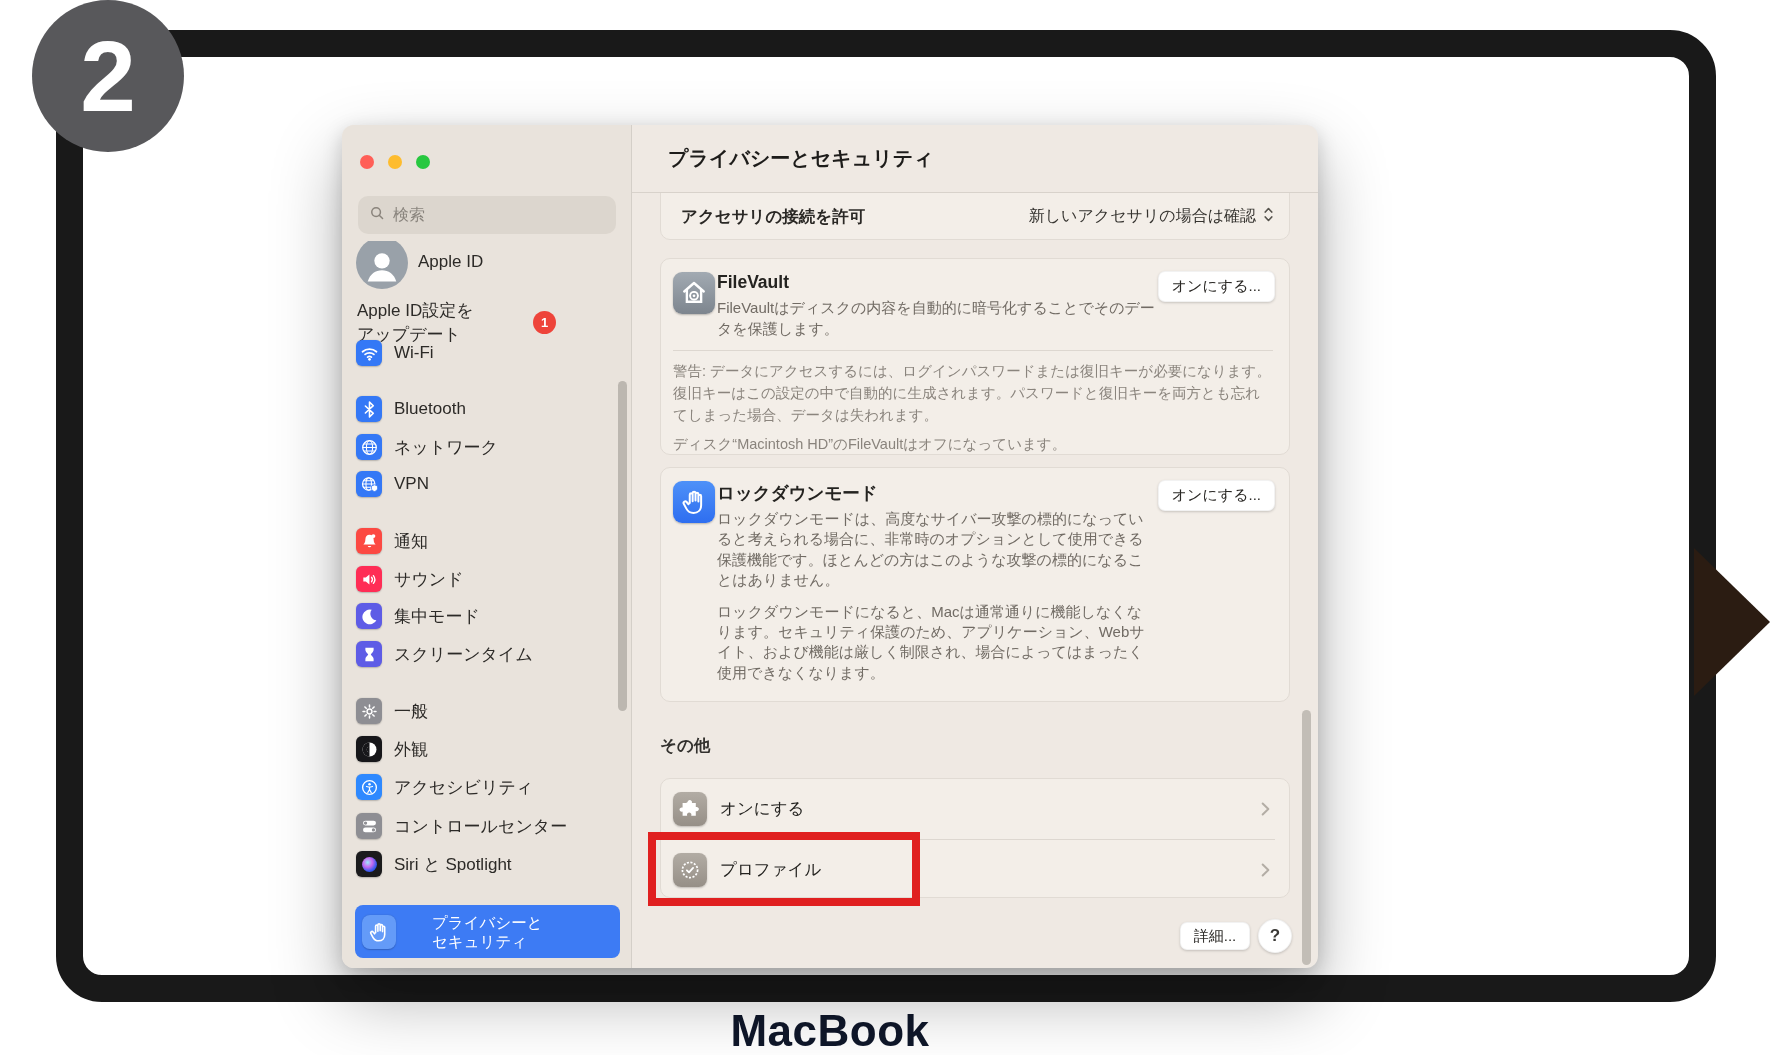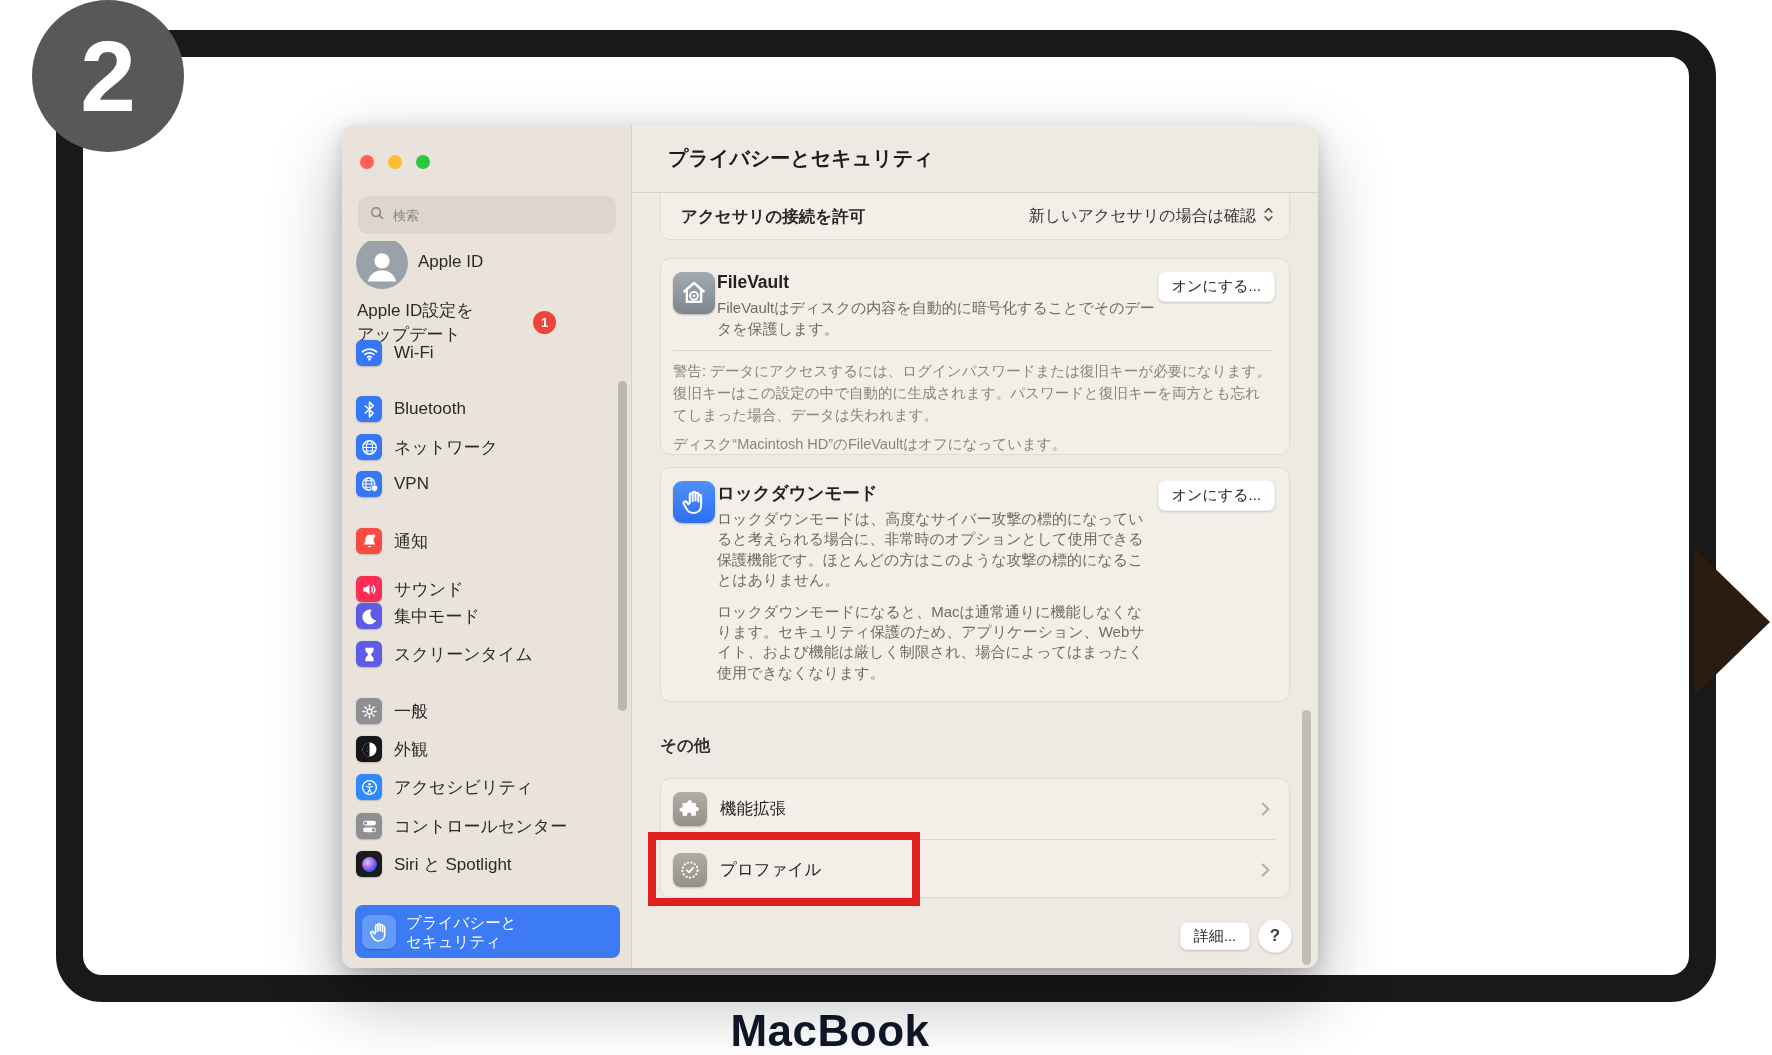--- a/index.html
+++ b/index.html
@@ -22,42 +22,42 @@
     border-radius:12px; background:#efe9e3; box-shadow:0 30px 70px rgba(0,0,0,.30),0 6px 20px rgba(0,0,0,.18);
     z-index:5; }
 
   
   #sidebar { position:absolute; left:0; top:0; width:290px; height:843px; background:#e9e3dc;
     border-right:1px solid #d4cfc8; border-radius:12px 0 0 12px; }
   .traffic { position:absolute; top:30px; width:14px; height:14px; border-radius:50%; }
   #search-field { position:absolute; left:16px; top:71px; width:258px; height:38px; border-radius:10px;
     background:#dcd6ce; display:flex; align-items:center; padding:0 10px; gap:7px; }
   #search-field svg { width:18px; height:18px; flex:none; }
-  #search-input { border:none; outline:none; background:transparent; font-size:13px; width:100%;
+  #search-input { border:none; outline:none; background:transparent; font-size:16px; width:100%;
     color:#403d38; font-family:inherit; }
   #search-input::placeholder { color:#8a857e; }
   #sidebar-list { position:absolute; left:0; top:116px; right:0; bottom:0; overflow:hidden; }
   #appleid-avatar { position:absolute; left:14px; top:-4px; width:52px; height:52px; border-radius:50%;
     background:#99a1a9; overflow:hidden; display:flex; align-items:center; justify-content:center; }
   #appleid-avatar svg { width:44px; height:44px; margin-top:6px; }
   #appleid-label { position:absolute; left:76px; top:11px; font-size:17px; color:#2c2a27;text-align:center; }
   #appleid-update { position:absolute; left:15px; top:58px; font-size:17px; line-height:24px; color:#2c2a27; }
   #appleid-badge { position:absolute; left:191px; top:70px; width:23px; height:23px; border-radius:50%;
     background:#ee443a; color:#fff; font-size:13px; font-weight:700; display:flex; align-items:center;
     justify-content:center; }
   .side-row { position:absolute; left:14px; right:8px; height:38px; display:flex; align-items:center;
     gap:12px; font-size:17px; color:#2c2a27; }
   .icon-sq { width:26px; height:26px; border-radius:6px; display:flex; align-items:center;
     justify-content:center; flex:none; box-shadow:0 .5px 1.5px rgba(0,0,0,.22); }
   .icon-sq svg { width:19px; height:19px; }
   #selected-item { position:absolute; left:13px; top:664px; width:265px; height:53px; border-radius:8px;
     background:#3d7bf4; display:flex; align-items:center; gap:10px; padding-left:7px; }
   #selected-item .icon-sq { width:34px; height:34px; border-radius:8px; background:#649bf8; }
   #selected-item .icon-sq svg { width:24px; height:24px; }
-  #selected-label { color:#ffffff; font-size:15.5px; line-height:19px; }
+  #selected-label { color:#ffffff; font-size:15.5px; line-height:19px;margin-left:26px; }
   #sidebar-scrollbar { position:absolute; right:4px; top:140px; width:9px; height:330px; border-radius:5px;
     background:#bcb7b0; }
 
   
   #main { position:absolute; left:290px; top:0; width:686px; height:843px; border-radius:0 12px 12px 0;
     overflow:hidden; }
   #main-header { position:absolute; left:0; top:0; right:0; height:68px; background:#efe9e3;
     border-bottom:1px solid #d8d2cb; z-index:5; display:flex; align-items:center; padding-left:36px;
     border-top-right-radius:12px; }
   #main-title { font-size:20px; font-weight:700; color:#1d1c1a;font-family:Liberation Serif, serif; }
@@ -197,21 +197,21 @@
           <div class="side-row" style="top: 281px;">
             <span class="icon-sq" style="background: rgb(252, 73, 66);">
               <svg viewBox="0 0 24 24">
                 <path d="M12 3.4c-3.2 0-5.2 2.5-5.2 5.7 0 3.9-1.5 5.7-2.5 6.7h15.4c-1-1-2.5-2.8-2.5-6.7 0-3.2-2-5.7-5.2-5.7z" fill="#fff"></path>
                 <path d="M9.8 17.6a2.3 2.3 0 0 0 4.4 0z" fill="#fff"></path>
                 <circle cx="16.9" cy="5.2" r="2.5" fill="#fff"></circle>
               </svg>
             </span>
             <span>通知</span>
           </div>
-          <div class="side-row" style="top: 329px; align-items: center;">
+          <div class="side-row" style="top: 319px; align-items: center;">
             <span class="icon-sq" style="background: rgb(255, 45, 85);">
               <svg viewBox="0 0 24 24">
                 <path d="M4.2 9.6v4.8h3.1l4.6 3.9V5.7L7.3 9.6z" fill="#fff"></path>
                 <path d="M14.6 9.2a4.4 4.4 0 0 1 0 5.6M16.9 7.1a8 8 0 0 1 0 9.8" fill="none" stroke="#fff" stroke-width="1.7" stroke-linecap="round"></path>
               </svg>
             </span>
             <span>サウンド</span>
           </div>
           <div class="side-row" style="top: 356px;">
             <span class="icon-sq" style="background: rgb(94, 92, 230);">
@@ -364,21 +364,21 @@
 
     <div id="others-label">その他</div>
 
     <div class="card" id="card-others">
       <div class="other-row">
         <span class="other-icon">
             <svg viewBox="0 0 24 24">
               <path d="M9.6 5.2c0-1.2 1-2.2 2.2-2.2s2.2 1 2.2 2.2c0 .3-.1.6-.2.9h4v4c.3-.1.6-.2.9-.2 1.2 0 2.2 1 2.2 2.2s-1 2.2-2.2 2.2c-.3 0-.6-.1-.9-.2v4.6h-4.6c.1-.3.2-.6.2-.9 0-1.2-1-2.2-2.2-2.2s-2.2 1-2.2 2.2c0 .3.1.6.2.9H4.6v-4.1c-.3.1-.6.2-.9.2-1.2 0-2.2-1-2.2-2.2s1-2.2 2.2-2.2c.3 0 .6.1.9.2V6.1h4.2c-.1-.3-.2-.6-.2-.9z" fill="#fff"></path>
             </svg>
           </span>
-        <span class="other-label">機能拡張</span>
+        <span class="other-label">オンにする</span>
         <span class="chev-right"><svg viewBox="0 0 24 24">
               <path d="M9.2 5.4l6.8 6.6-6.8 6.6" fill="none" stroke="#b3ada5" stroke-width="2.4" stroke-linecap="round" stroke-linejoin="round"></path>
             </svg></span>
       </div>
       <div class="other-row">
         <span class="other-icon">
             <svg viewBox="0 0 24 24">
               <circle cx="12" cy="12" r="7.6" fill="none" stroke="#fff" stroke-width="1.7" stroke-dasharray="2.1 1.5"></circle>
               <path d="M8.9 12.3l2.1 2.1 4.1-4.5" fill="none" stroke="#fff" stroke-width="1.8" stroke-linecap="round" stroke-linejoin="round"></path>
             </svg>

